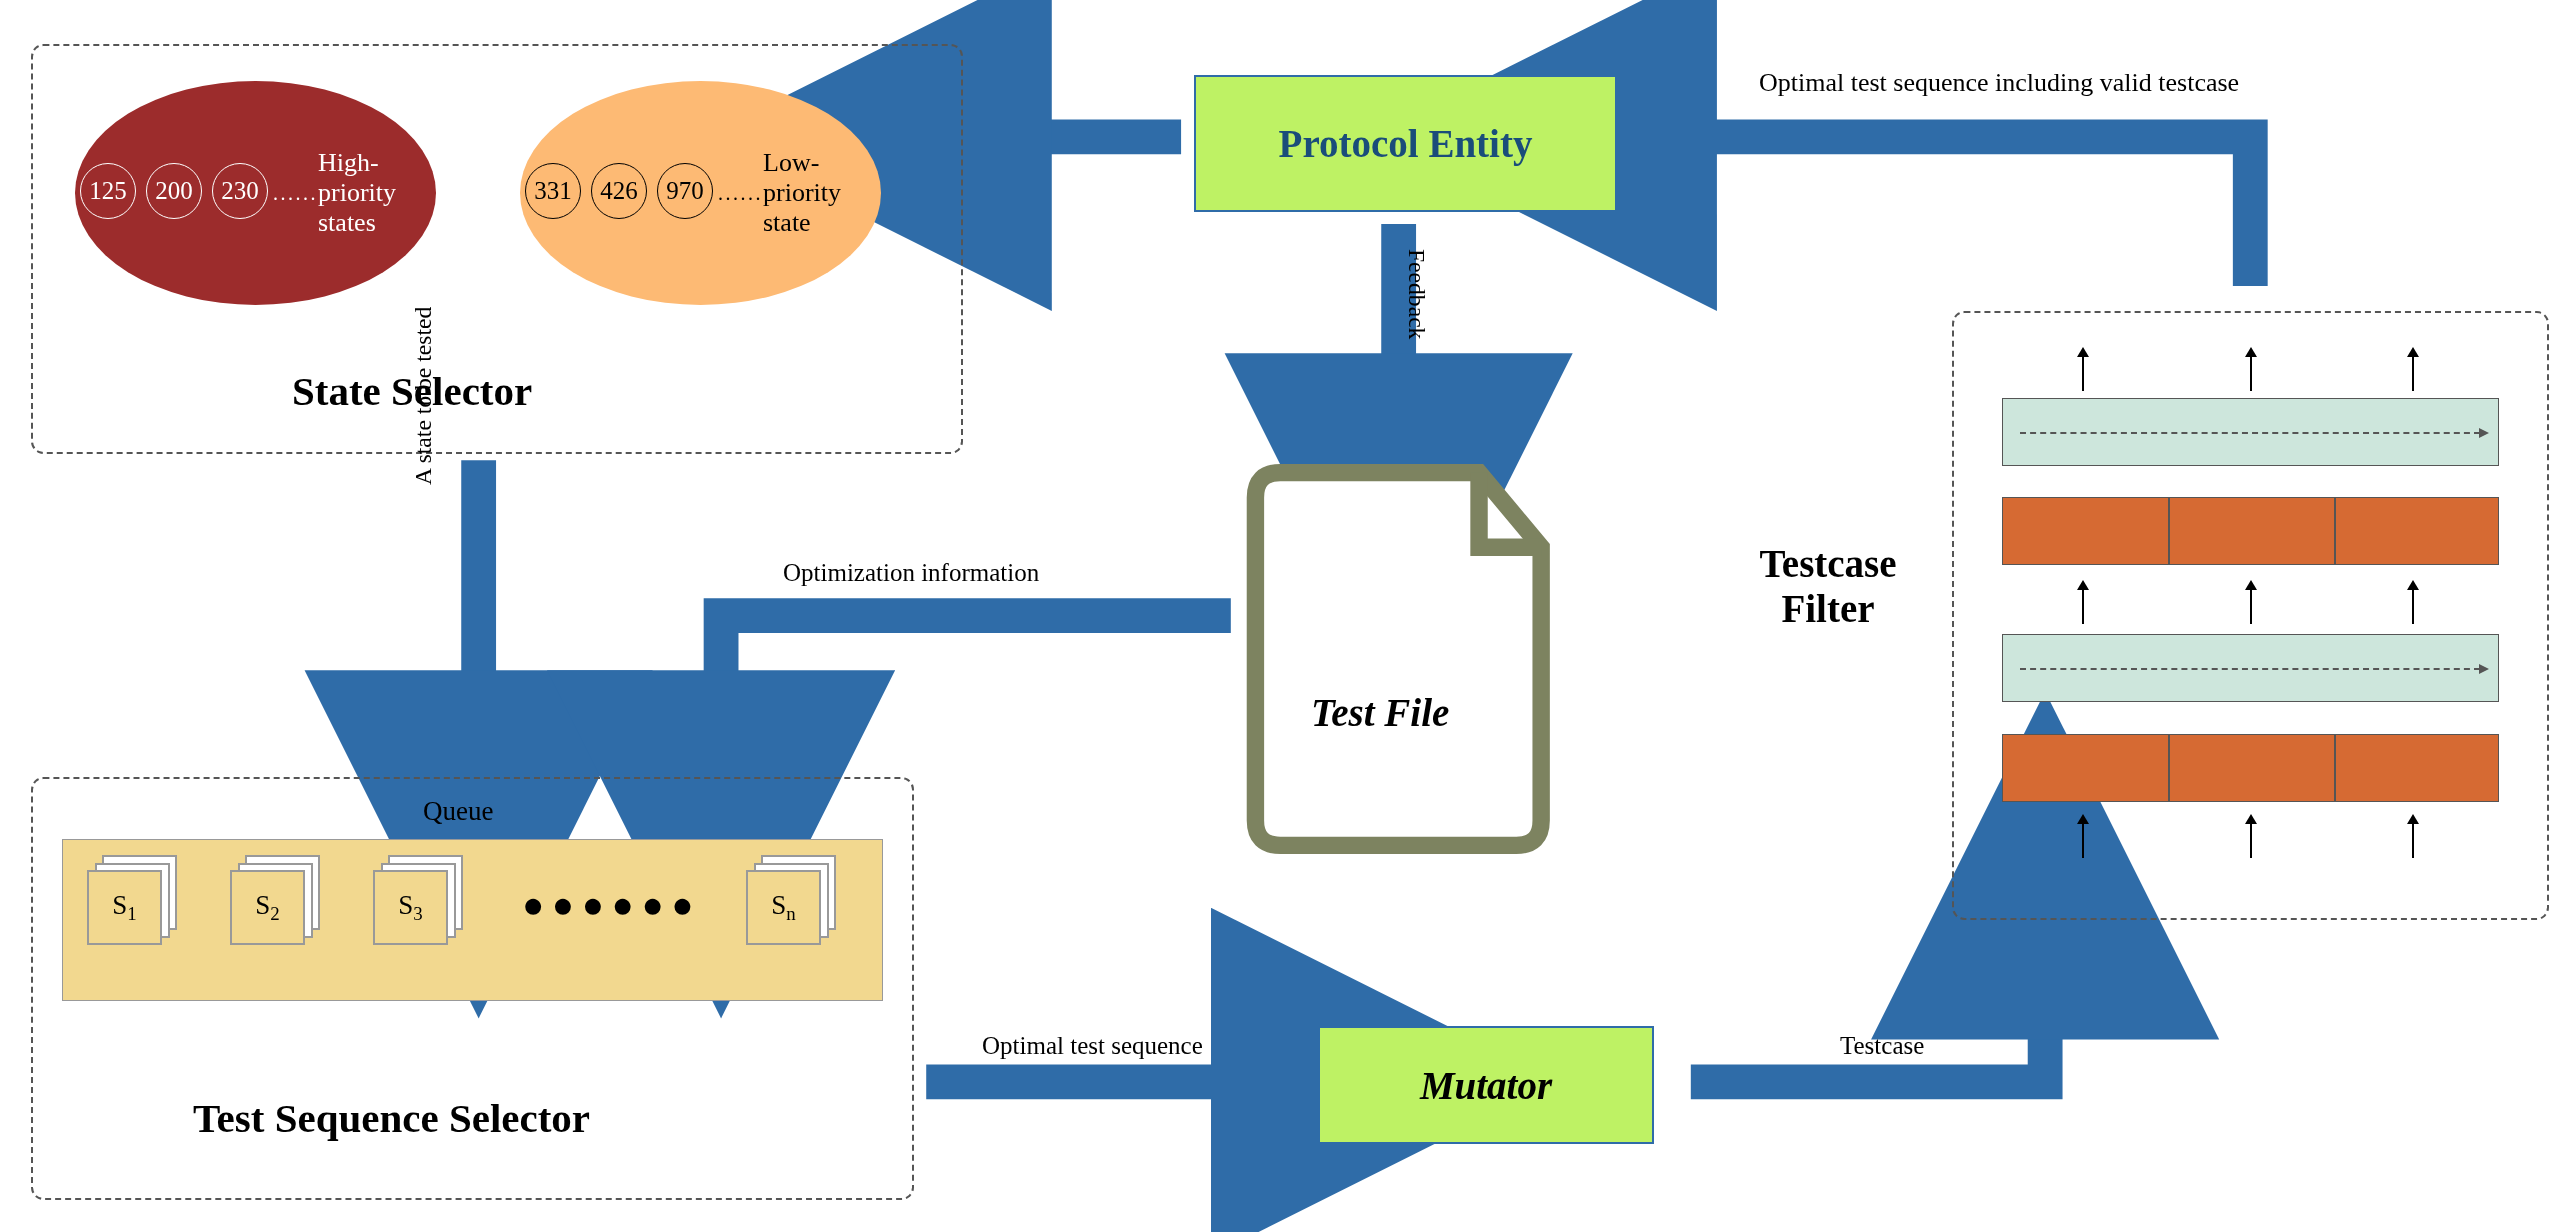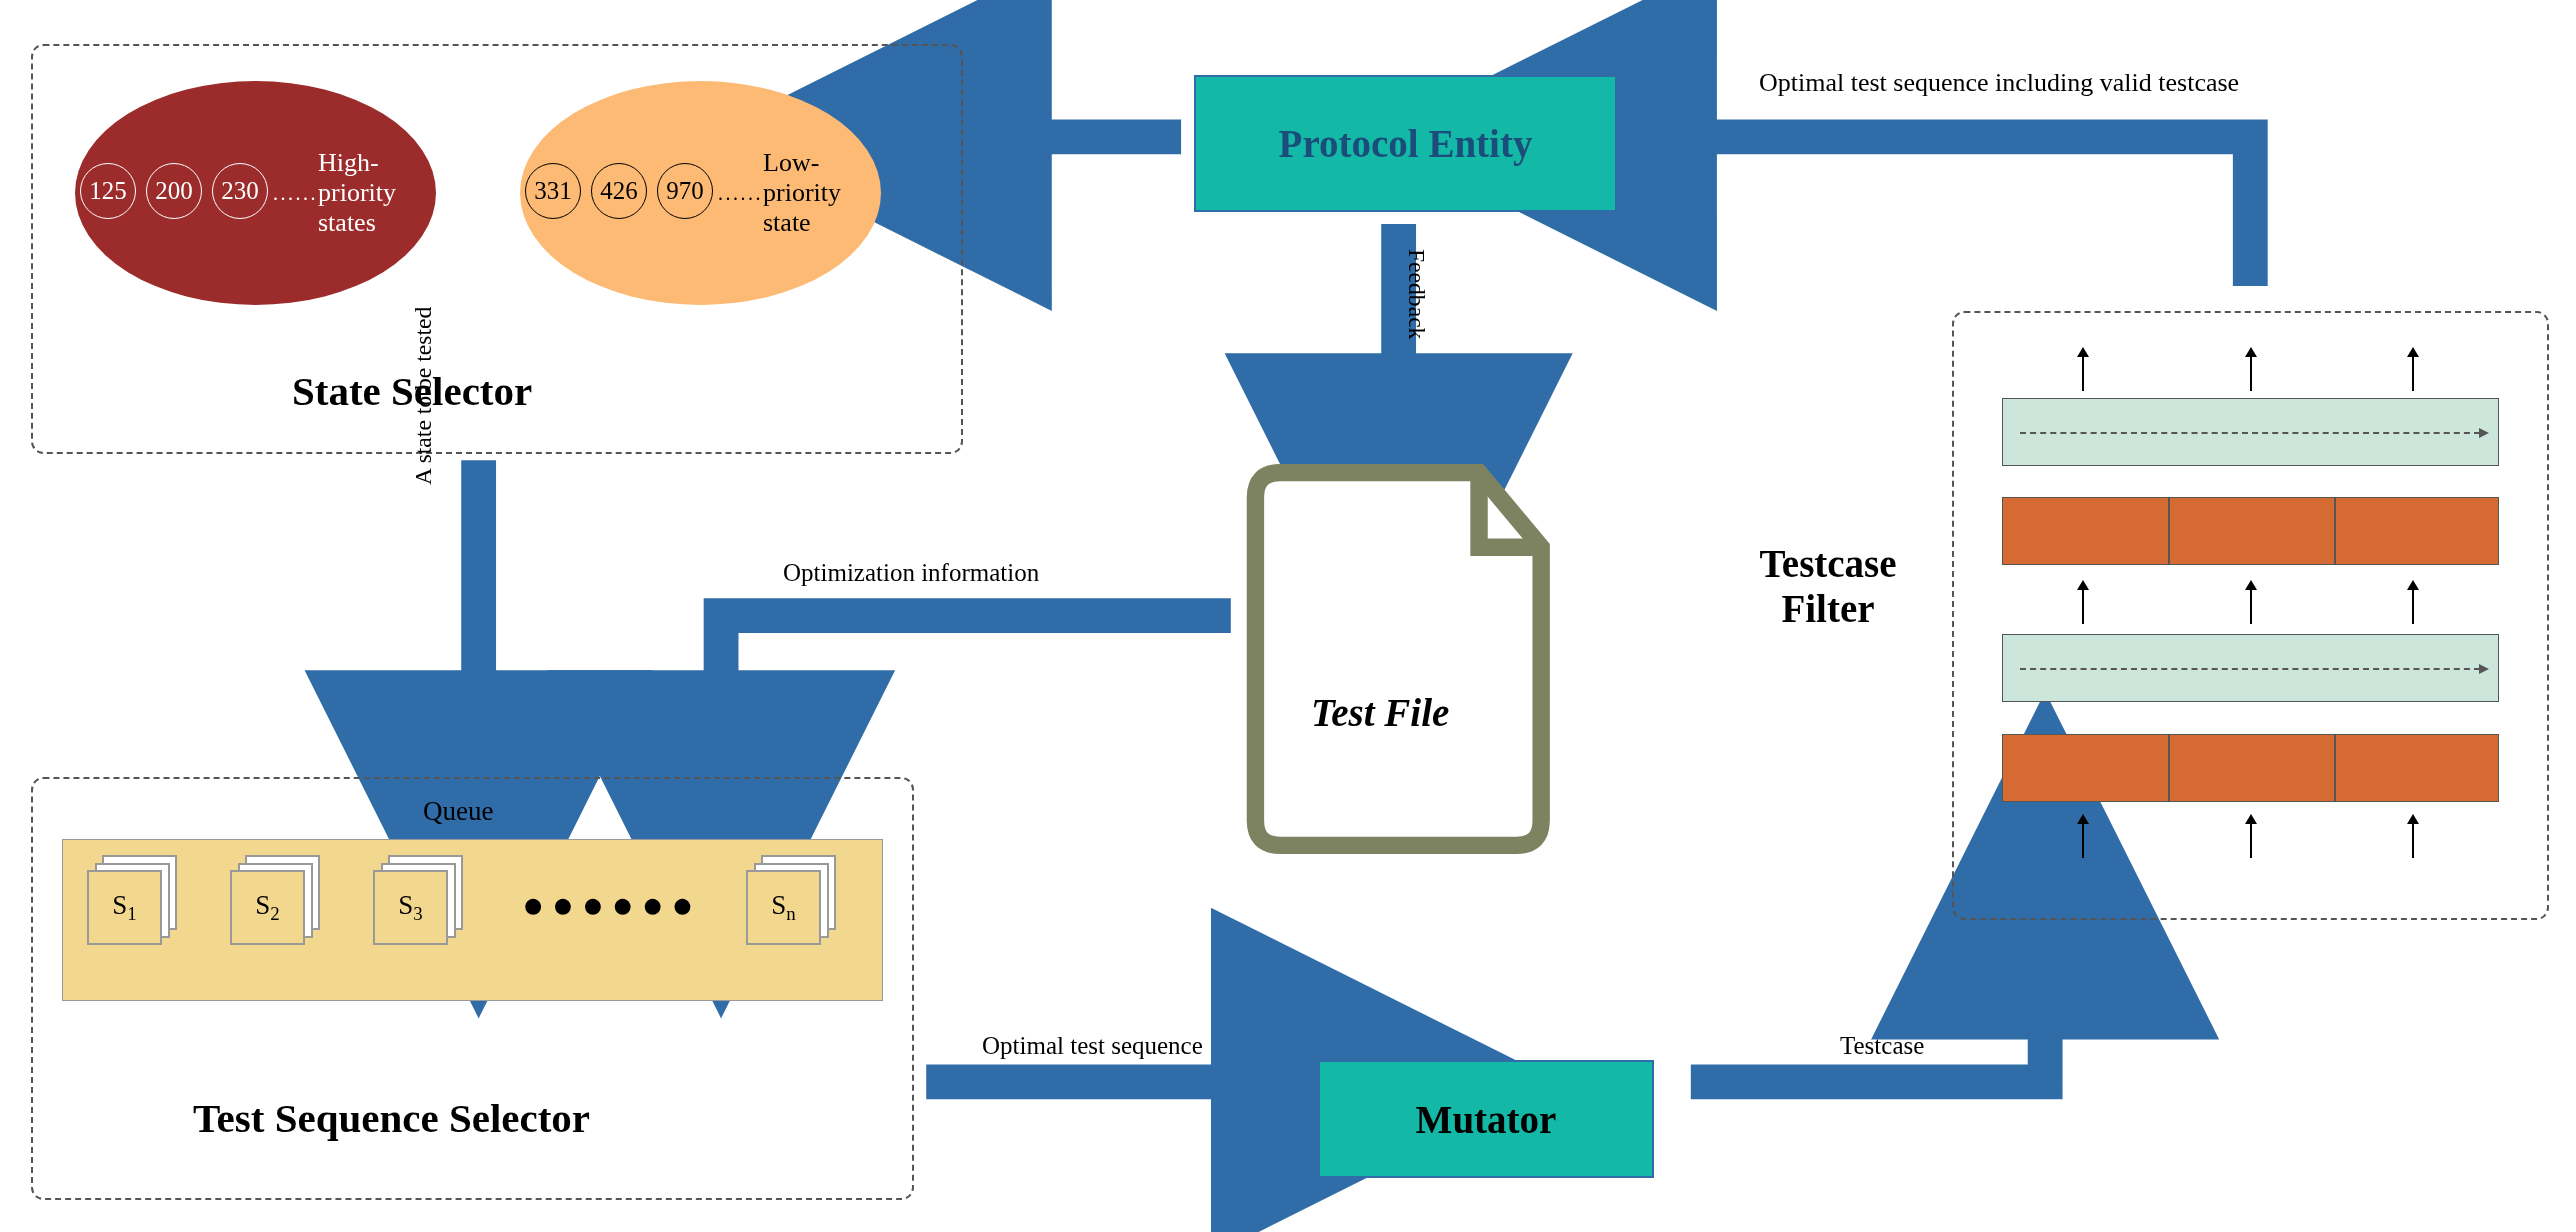--- a/index.html
+++ b/index.html
@@ -14,21 +14,21 @@
   }
   .dashed-box {
     position: absolute;
     border: 2.5px dashed #555;
     border-radius: 12.4px;
     background: transparent;
   }
   .solid-box {
     position: absolute;
     border: 2.5px solid #2f6ca8;
-    background: #14b8a6;
+    background: #bef264;
     display: flex;
     align-items: center;
     justify-content: center;
   }
   .title {
     position: absolute;
     font-weight: bold;
     color: #000;
     text-align: center;
   }
@@ -231,21 +231,21 @@
 <div class="queue-item" style="left:746px;top:870px;">
   <div class="queue-card" style="left:15px;top:-15px;"></div>
   <div class="queue-card" style="left:7.5px;top:-7.5px;"></div>
   <div class="queue-card front" style="left:0;top:0;">
       <span><span>S</span><sub>n</sub></span>
     </div>
 </div>
 
 <div class="title" style="left:193px;top:1094px;font-size:41px;">Test Sequence Selector</div>
 
-<div class="solid-box" style="left:1318px;top:1060px;width:336px;height:118px;">
+<div class="solid-box" style="left:1318px;top:1026px;width:336px;height:118px;font-style:italic;">
   <span class="title" style="position:static;font-size:39px;color:#000;">Mutator</span>
 </div>
 
 <div class="dashed-box" style="left:1952px;top:311px;width:597px;height:609px;"></div>
 
 <div class="title" style="left:1716px;top:541px;font-size:39px;text-align:center;width:224px;">
   <div>Testcase</div>
   <div>Filter</div>
 </div>
 

